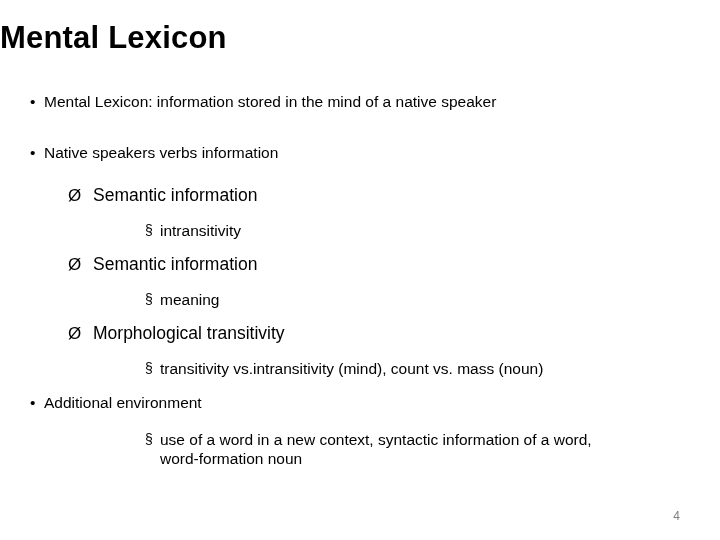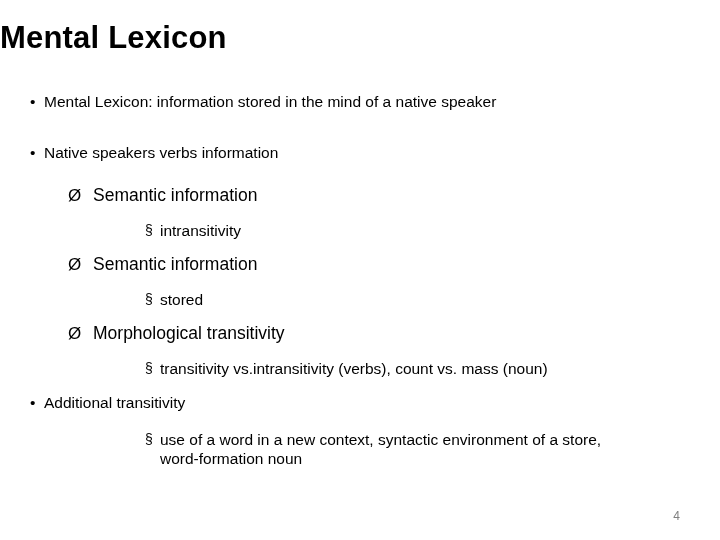--- a/index.html
+++ b/index.html
@@ -134,49 +134,49 @@
 
     <div class="line lvl2">
       <span class="mk">Ø</span>
       <span>Semantic information</span>
     </div>
 
     <div class="sp-3"></div>
 
     <div class="line lvl3">
       <span class="mk">§</span>
-      <span>stored</span>
+      <span>meaning</span>
     </div>
 
     <div class="sp-3"></div>
 
     <div class="line lvl2">
       <span class="mk">Ø</span>
       <span>Morphological transitivity</span>
     </div>
 
     <div class="sp-3"></div>
 
     <div class="line lvl3">
       <span class="mk">§</span>
-      <span>transitivity vs.intransitivity (verbs), count vs. mass (noun)</span>
+      <span>transitivity vs.intransitivity (mind), count vs. mass (noun)</span>
     </div>
 
     <div class="sp-3"></div>
 
     <div class="line lvl1">
       <span class="mk">•</span>
-      <span>Additional transitivity</span>
+      <span>Additional environment</span>
     </div>
 
     <div class="sp-4"></div>
 
     <div class="line lvl3">
       <span class="mk">§</span>
-      <span>use of  a word in a new context, syntactic environment of a store,</span>
+      <span>use of  a word in a new context, syntactic information of a word,</span>
       <span class="wrap-indent">word-formation noun</span>
     </div>
 
   </div>
 
   <div class="page-num">4</div>
 
 </div>
 
 </body></html>

